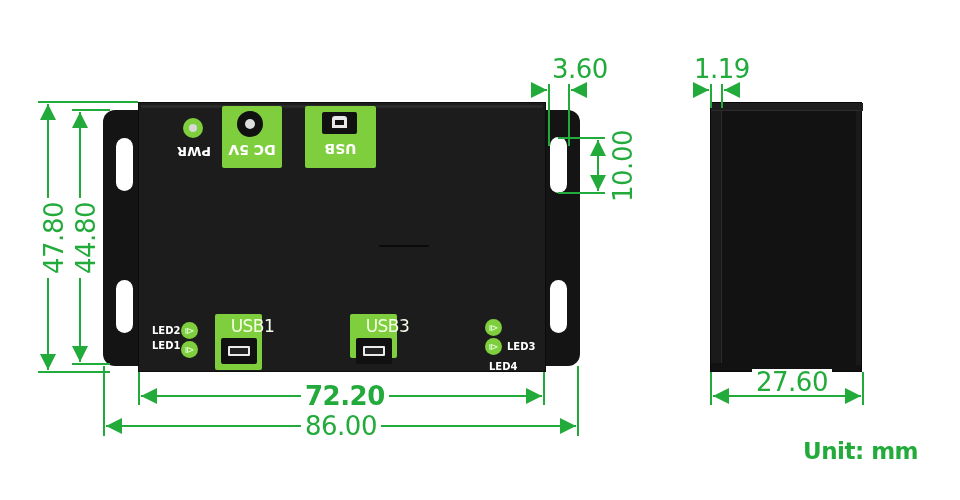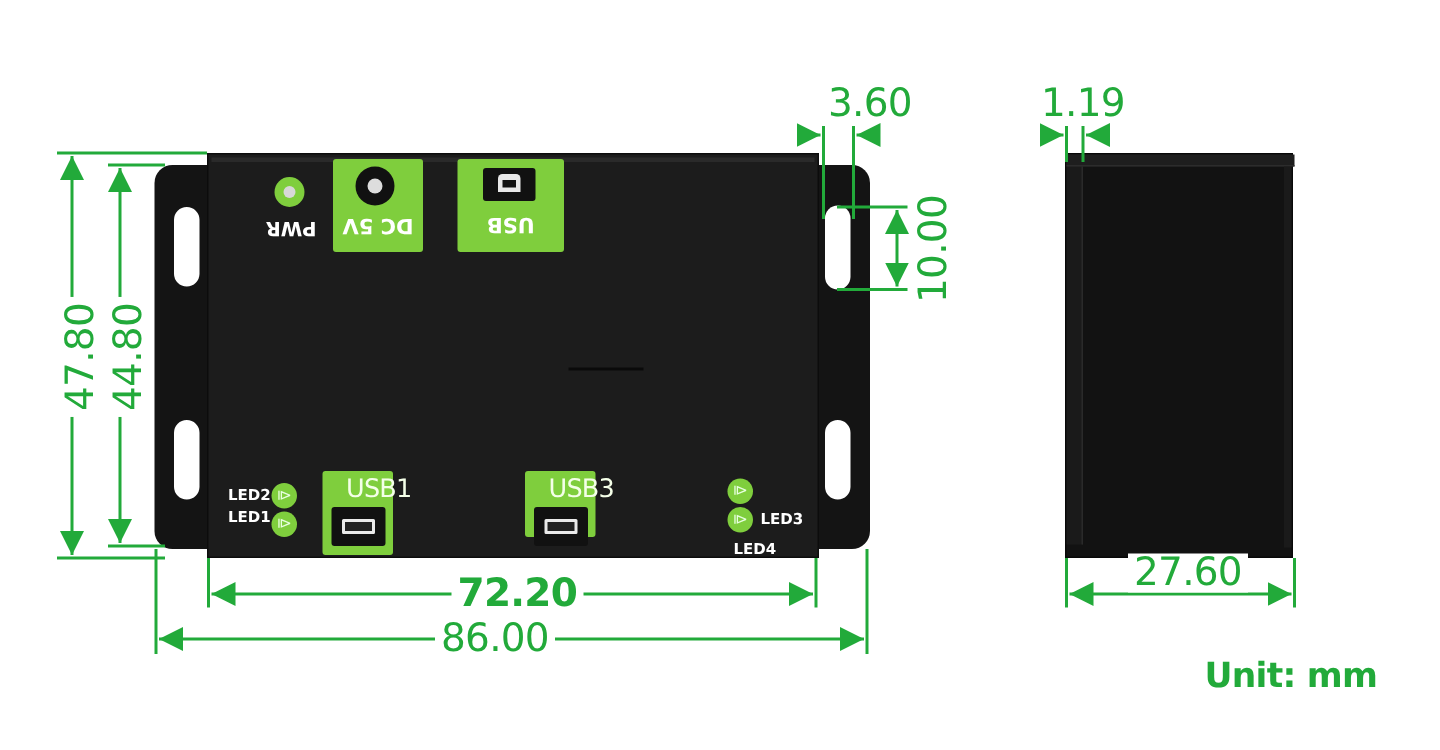--- a/index.html
+++ b/index.html
@@ -128,19 +128,19 @@
 
     <line x1="711" y1="372" x2="711" y2="405"></line>
     <line x1="863" y1="372" x2="863" y2="405"></line>
     <line x1="713" y1="396" x2="861" y2="396" marker-start="url(#arr)" marker-end="url(#arr)"></line>
   </g>
 </svg>
 
 <div class="dim-text vert" style="left:14px;top:225px;">47.80</div>
 <div class="dim-text vert" style="left:46px;top:225px;">44.80</div>
 <div class="dim-text" style="left:301px;top:383px;font-weight:bold;">72.20</div>
-<div class="dim-text" style="left:290px;top:413px;text-align:center;">86.00</div>
+<div class="dim-text" style="left:301px;top:413px;text-align:center;">86.00</div>
 <div class="dim-text" style="left:548px;top:56px;background:transparent;">3.60</div>
 <div class="dim-text vert" style="left:583px;top:153px;background:transparent;">10.00</div>
 <div class="dim-text" style="left:690px;top:56px;background:transparent;">1.19</div>
 <div class="dim-text" style="left:752px;top:369px;">27.60</div>
 
 <div class="abs" style="left:803px;top:438px;color:#22aa3a;font-size:23px;font-weight:bold;font-family:'DejaVu Sans',sans-serif;letter-spacing:-0.5px;">Unit: mm</div>
 
 </body></html>

